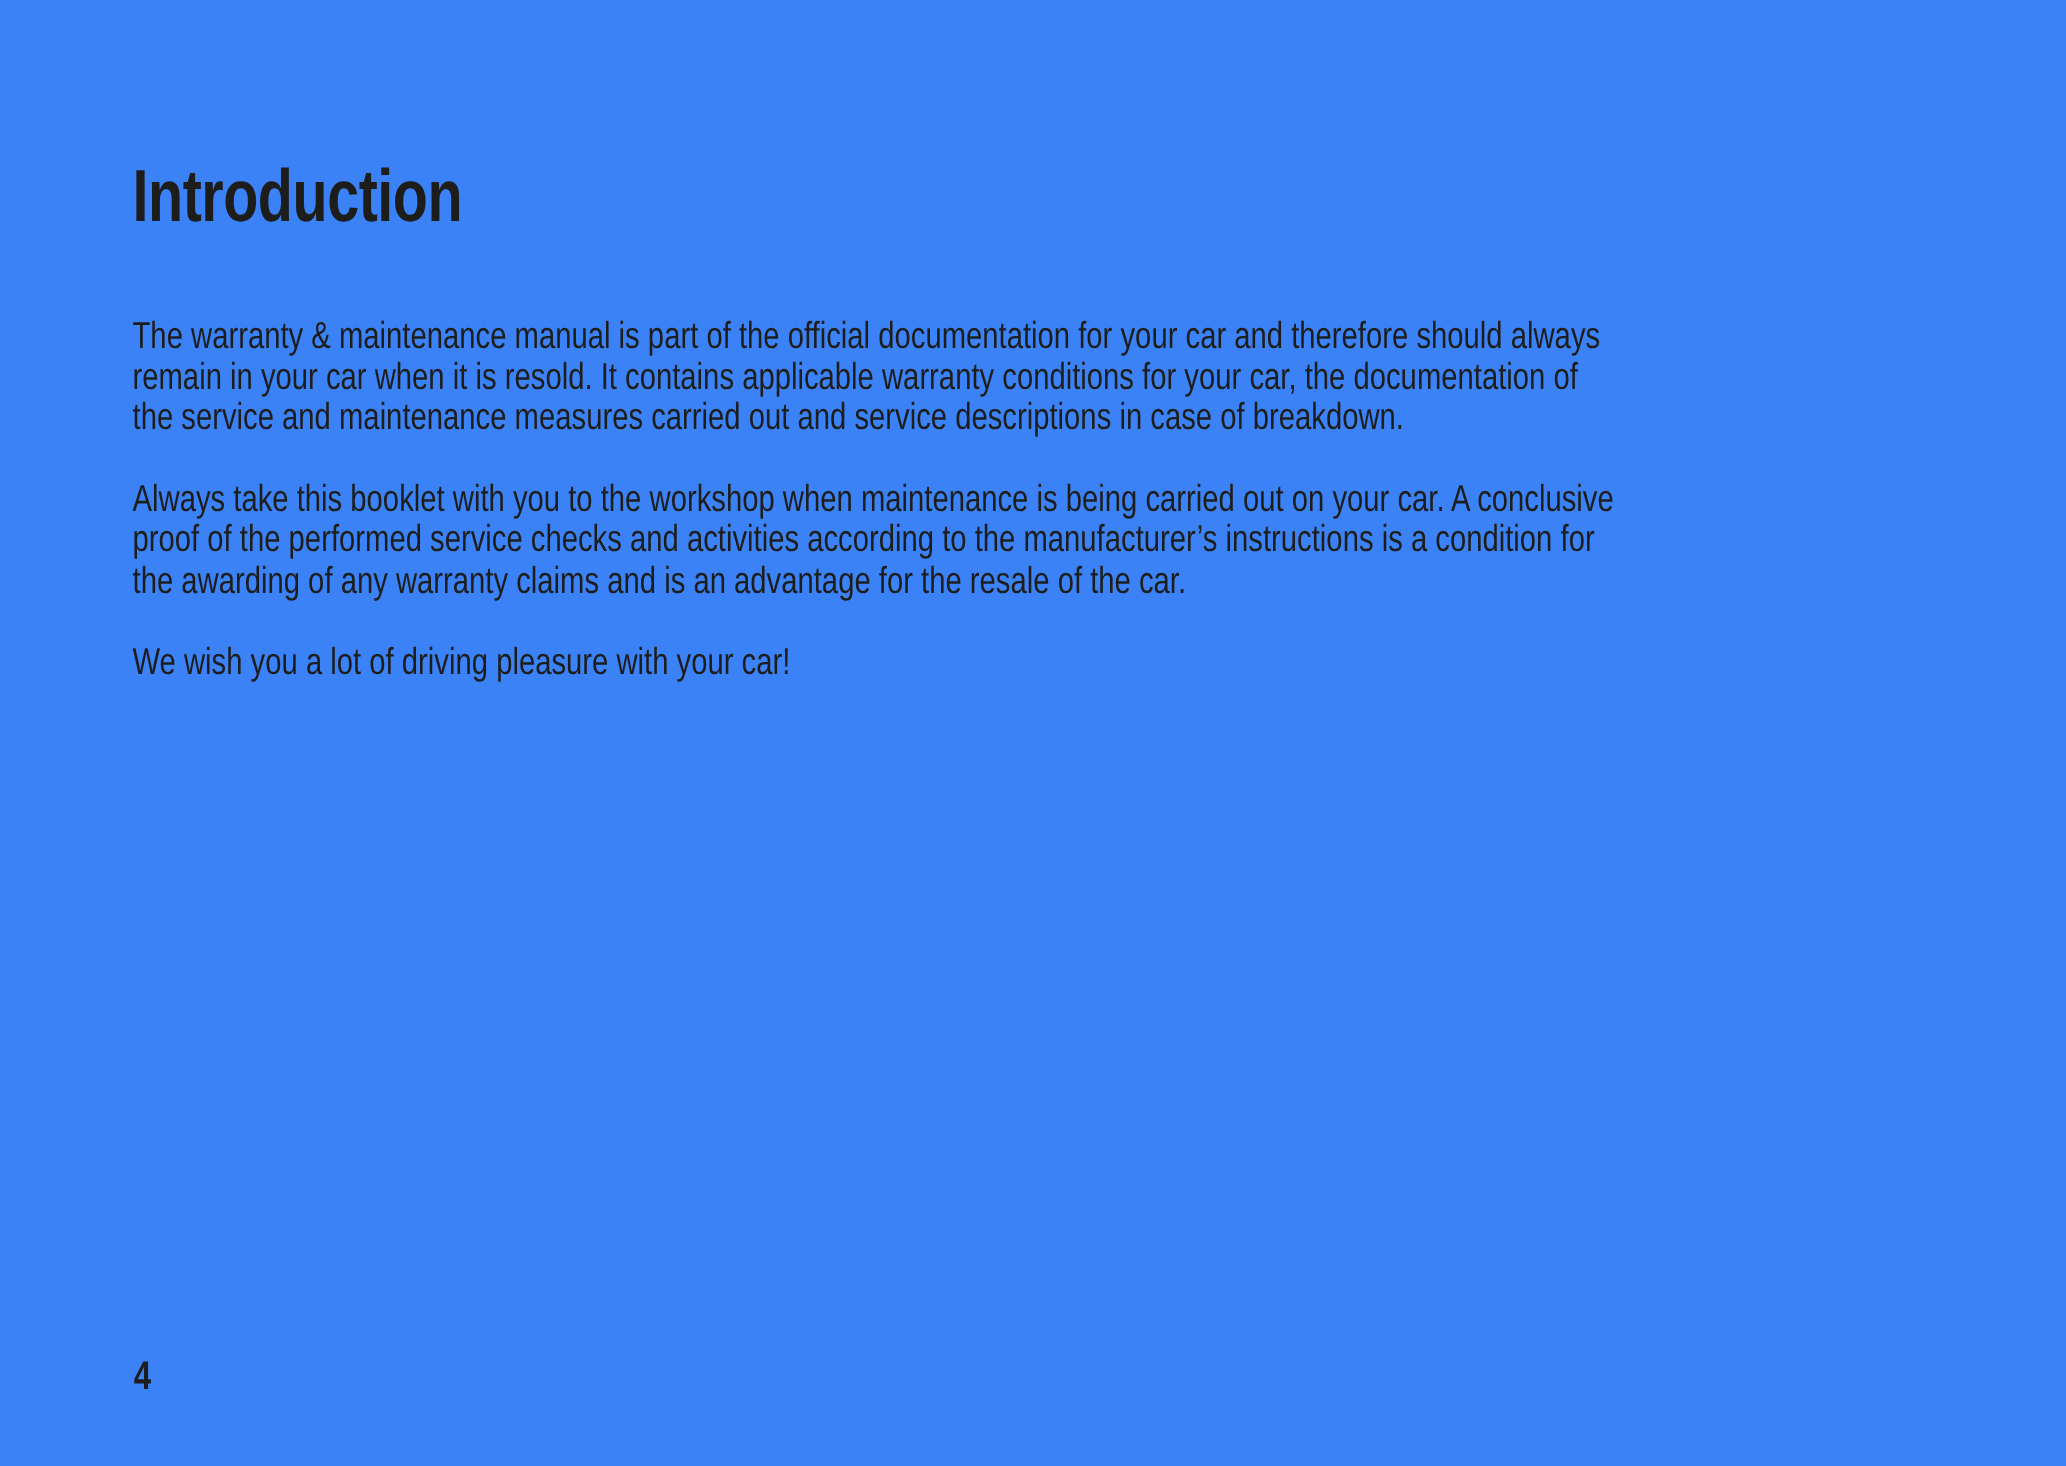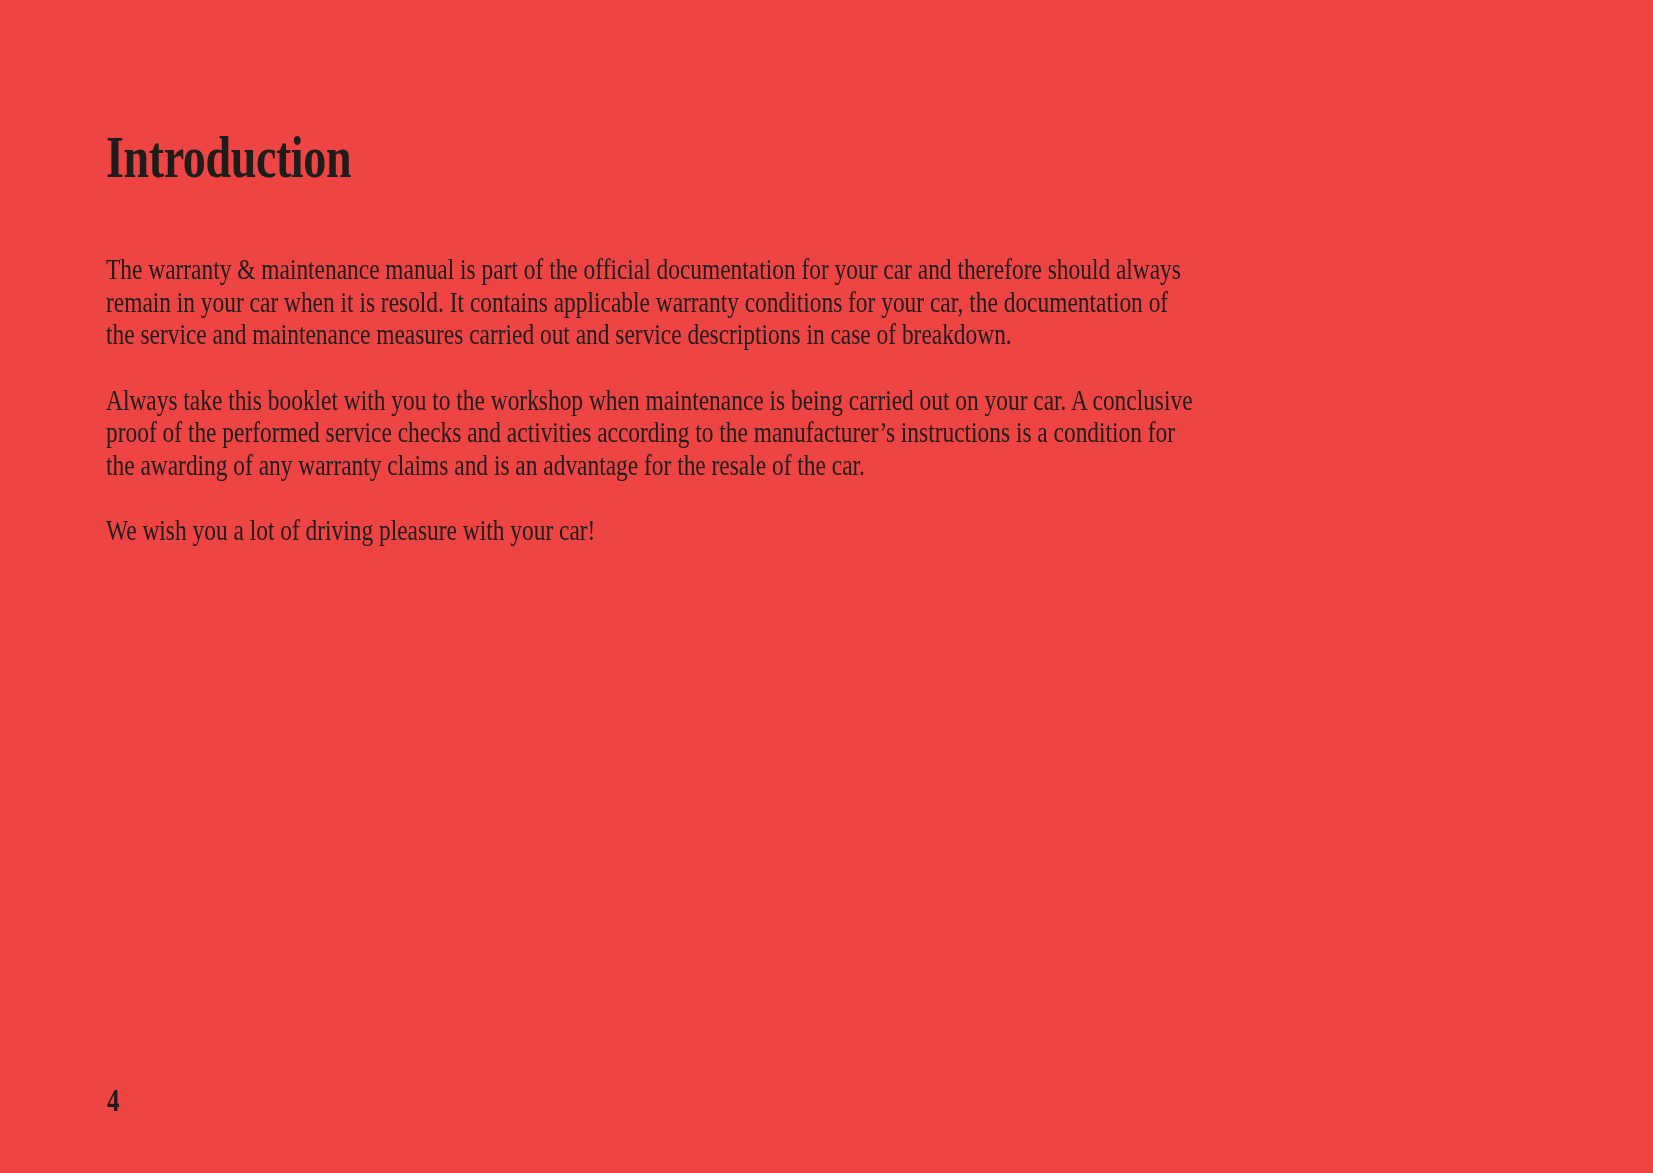--- a/index.html
+++ b/index.html
@@ -10,22 +10,21 @@
     width: 1653px;
     height: 1173px;
     background: #ffffff;
     overflow: hidden;
     position: relative;
     font-family: "Liberation Sans", sans-serif;
   }
   .page {
     position: absolute;
     inset: 0;
-    background: #ef4444;
-    font-family: Liberation Serif, serif;
+    background: #3b82f6;
   }
   
   .content {
     position: absolute;
     left: 106px;
     top: 128px;
     width: 2000px;
     transform: scaleX(0.78);
     transform-origin: 0 0;
     color: #1d1d1b;

